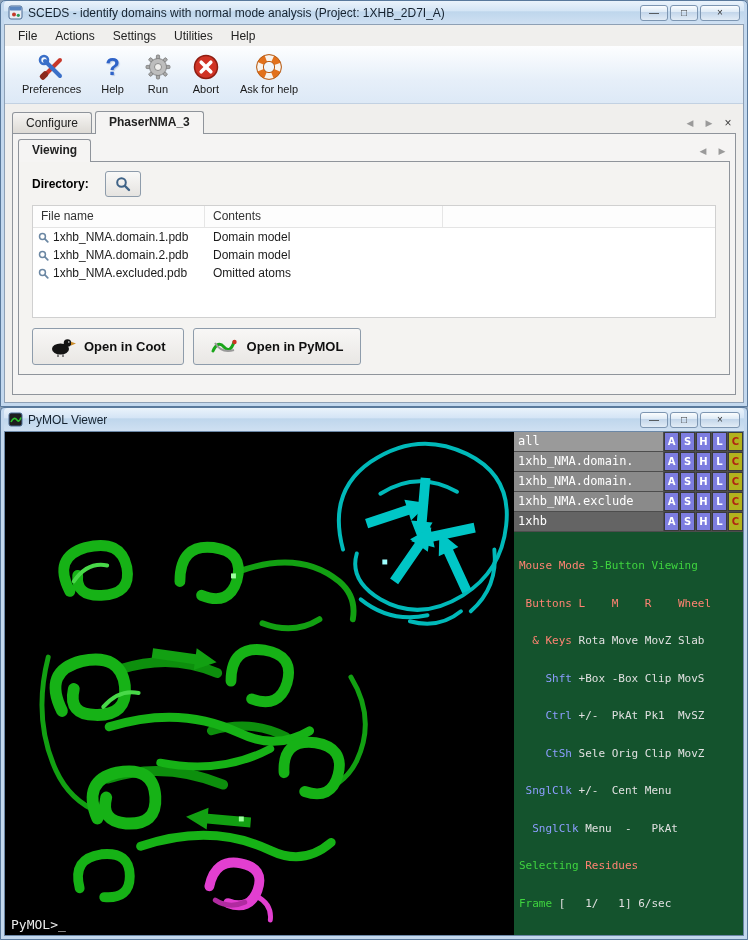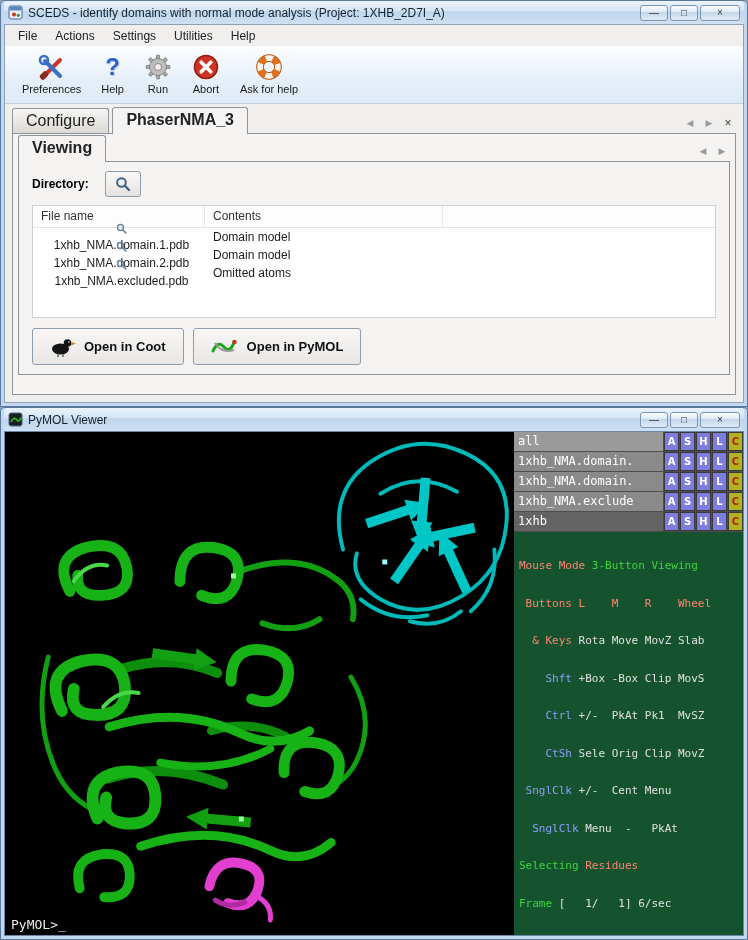--- a/index.html
+++ b/index.html
@@ -43,21 +43,21 @@
     padding:4px 8px 0;box-sizing:border-box;
     background:linear-gradient(#fdfeff,#e6eff9 60%,#dde9f6);
     border-bottom:1px solid #c2d1e2;
   }
   .tool-item{display:flex;flex-direction:column;align-items:center;gap:1px;padding:2px 9px;font-size:11px;color:#1a1a1a;}
   .tool-icon{height:30px;display:flex;align-items:center;justify-content:center;}
   .q-glyph{font-size:24px;font-weight:bold;color:#2f63c8;text-shadow:1px 1px 1px #b9c9e2;line-height:28px;}
   
   .tabs-row{display:flex;align-items:flex-end;padding:7px 7px 0;height:30px;flex:0 0 30px;box-sizing:border-box;}
   .tab{
-    padding:3px 13px 4px;font-size:16px;color:#222;white-space:nowrap;
+    padding:3px 13px 4px;font-size:12px;color:#222;white-space:nowrap;
     background:linear-gradient(#f6f5f3,#dcd9d4);
     border:1px solid #8f949b;border-bottom:none;border-radius:3px 3px 0 0;margin-right:3px;
   }
   .tab.active{background:#f5f4f3;font-weight:700;padding-bottom:5px;position:relative;z-index:2;}
   .tab-nav{margin-left:auto;display:flex;gap:3px;align-items:center;padding-bottom:4px;}
   .nav-btn{width:16px;height:15px;display:flex;align-items:center;justify-content:center;font-size:9px;color:#9a9a9a;}
   .nav-btn.dark{color:#3c3c3c;font-size:12px;}
   .tab-panel{
     flex:1;margin:0 7px 6px;border:1px solid #8f949b;background:#f5f4f3;
     display:flex;flex-direction:column;position:relative;top:-1px;min-height:0;
@@ -75,21 +75,21 @@
     width:36px;height:26px;margin-left:8px;box-sizing:border-box;border:1px solid #8e9cab;border-radius:3px;
     background:linear-gradient(#f9f9f8,#e5e3e0);display:flex;align-items:center;justify-content:center;
   }
   .file-table{margin-top:8px;background:#fff;border:1px solid #d0d0d0;flex:1;min-height:0;font-size:12px;overflow:hidden;}
   .ft-header{display:flex;height:21px;border-bottom:1px solid #e4e4e4;color:#333;background:#fdfdfd;}
   .ft-col{box-sizing:border-box;padding:3px 8px;border-right:1px solid #e6e6e6;}
   .ft-col.c1{width:172px;}
   .ft-col.c2{width:238px;}
   .ft-col.c3{flex:1;border-right:none;}
   .ft-row{display:flex;height:18px;align-items:center;color:#1c1c1c;}
-  .ft-cell-name{width:172px;box-sizing:border-box;padding-left:5px;display:flex;gap:4px;align-items:center;white-space:nowrap;flex-direction:column;}
+  .ft-cell-name{width:172px;box-sizing:border-box;padding-left:5px;display:flex;gap:4px;align-items:center;white-space:nowrap;}
   .ft-cell-contents{width:238px;box-sizing:border-box;padding-left:8px;white-space:nowrap;}
   .actions-row{display:flex;gap:9px;margin-top:10px;flex:0 0 37px;}
   .action-btn{
     height:37px;box-sizing:border-box;display:flex;align-items:center;gap:8px;padding:0 17px;
     border:1px solid #8e9cab;border-radius:3px;background:linear-gradient(#f8f7f6,#e9e7e4);
     font-weight:700;font-size:13px;color:#101010;
   }
   
   .pymol-body{flex:1;display:flex;background:#000;border:1px solid #6b87a6;overflow:hidden;min-height:0;}
   .viewport{flex:1;position:relative;background:#000;min-width:0;}

